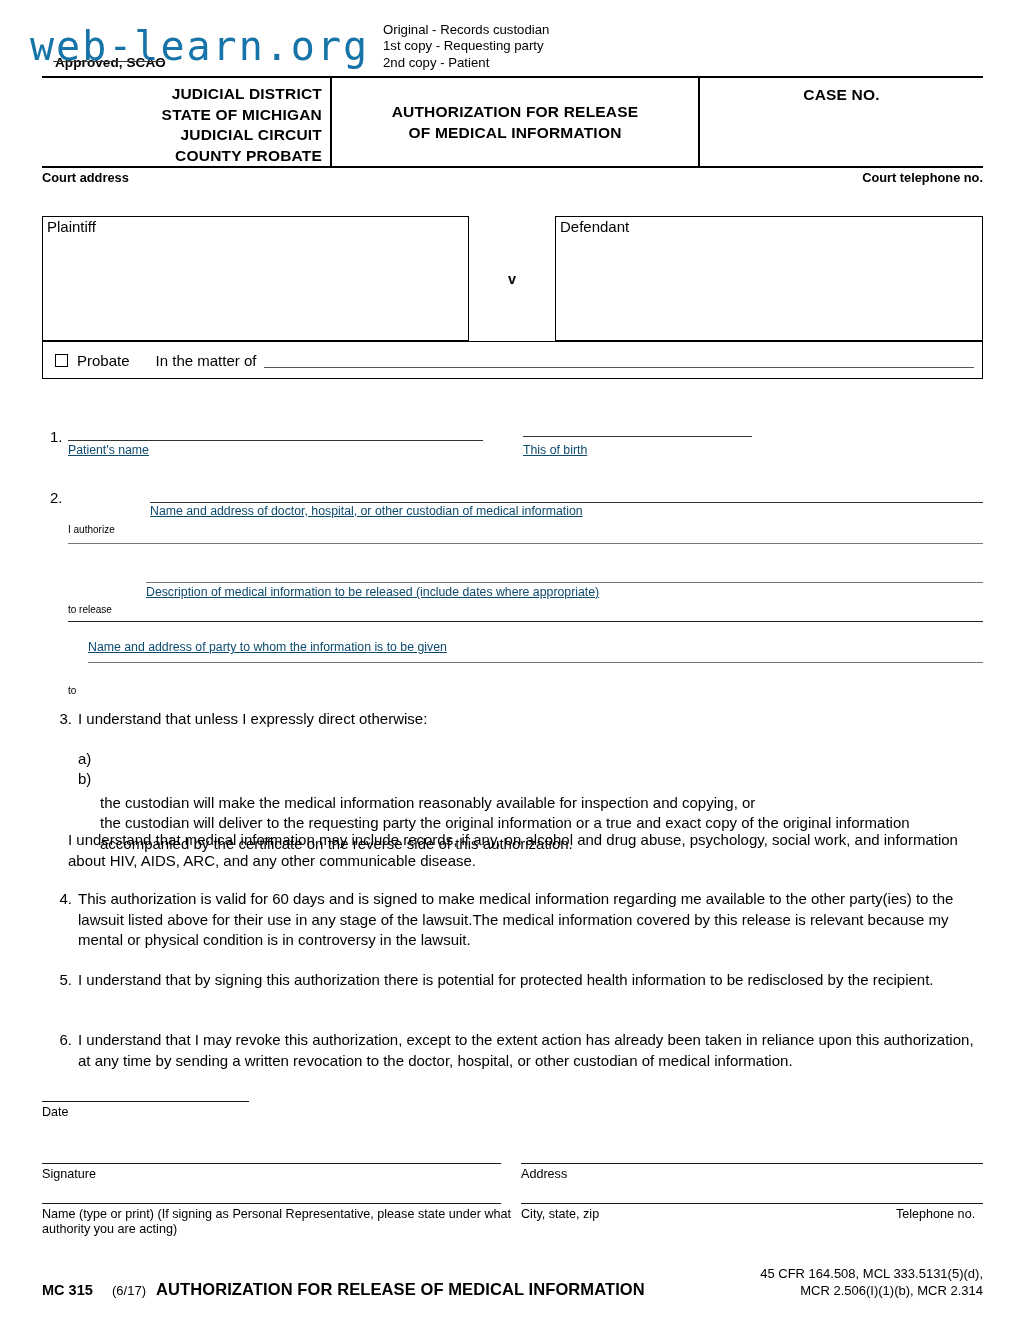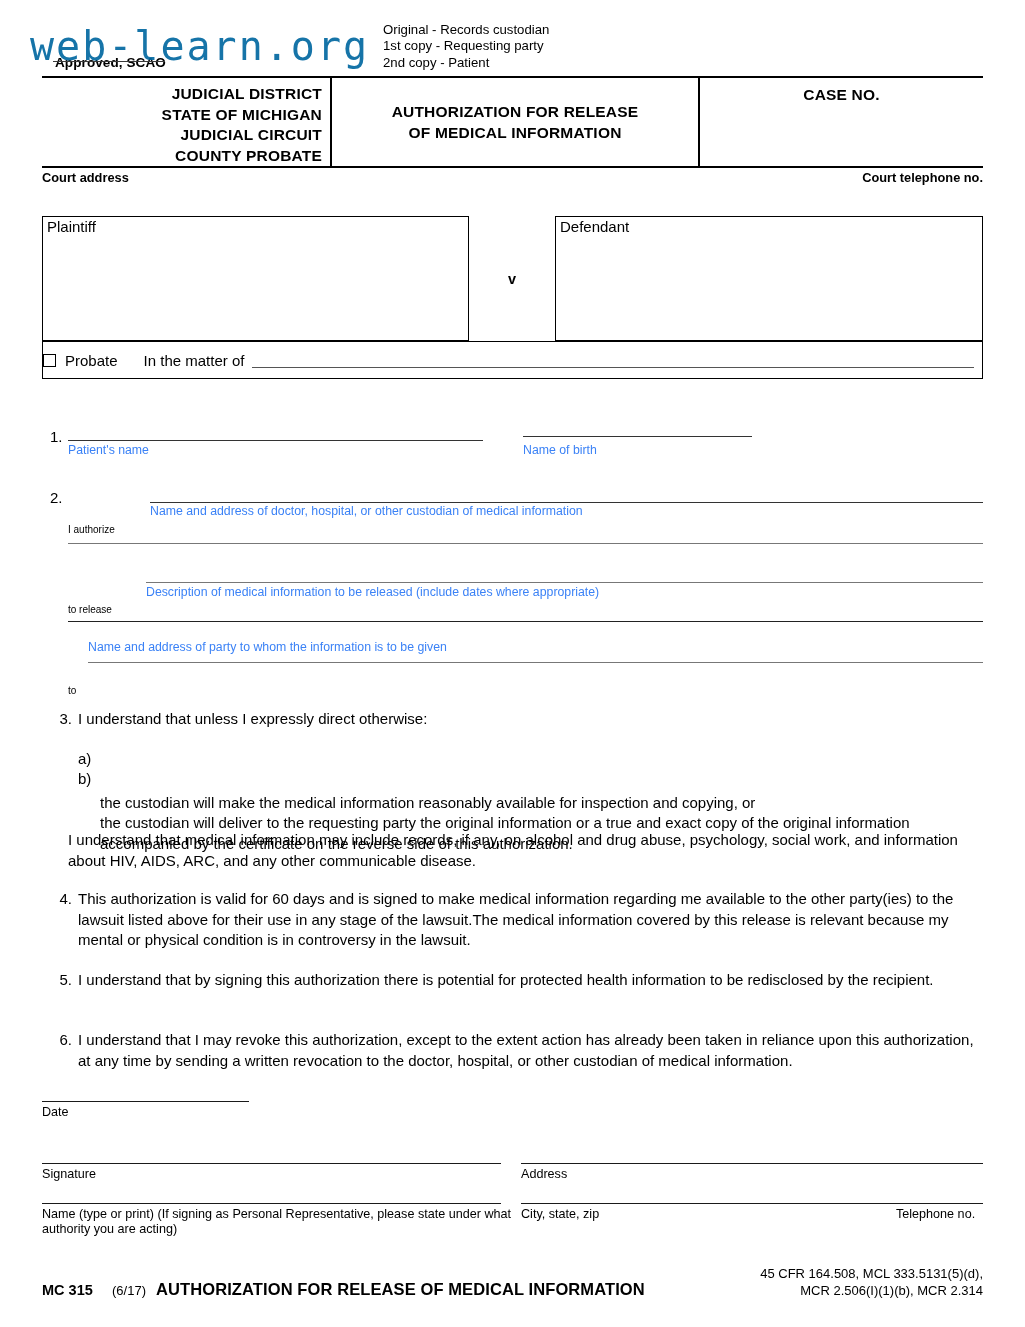--- a/index.html
+++ b/index.html
@@ -192,20 +192,21 @@
     left: 0;
     top: 125px;
     width: 941px;
     height: 38px;
     border-left: 1.3px solid #000;
     border-right: 1.3px solid #000;
     border-top: 1.3px solid #000;
     box-sizing: border-box;
     display: flex;
     align-items: center;
+    padding-left: 12px;
   }
   .chk {
     width: 13px; height: 13px;
     border: 1.3px solid #000;
     box-sizing: border-box;
     display: inline-block;
     margin-right: 9px;
     background: #fff;
   }
   .probate-row .lbl1 { font-size: 15px; margin-right: 26px; }
@@ -235,21 +236,22 @@
     border-bottom: 1.4px solid #333;
     height: 0;
   }
   .rule.thin { border-bottom: 1.1px solid #777; }
   .rule.thick { border-bottom: 1.7px solid #222; }
   .caption {
     position: absolute;
     font-size: 12.3px;
     line-height: 14px;
     white-space: nowrap;
-    color: #3b82f6;
+    color: #0c4a6e;
+    text-decoration: underline;
   }
 
   
   .para {
     position: absolute;
     font-size: 15px;
     line-height: 20.5px;
   }
   .para .n {
     position: absolute;
@@ -368,21 +370,21 @@
       <span class="lbl1">Probate</span>
       <span class="lbl2">In the matter of</span>
       <span class="fill"></span>
     </div>
   </div>
 
   <div class="num" style="left:50px; top:428px;">1.</div>
   <div class="rule" style="left:68px; top:440px; width:415px;"></div>
   <div class="caption" style="left:68px; top:443px;">Patient's name</div>
   <div class="rule" style="left:523px; top:436px; width:229px;"></div>
-  <div class="caption" style="left:523px; top:443px;">Name of birth</div>
+  <div class="caption" style="left:523px; top:443px;">This of birth</div>
 
   <div class="num" style="left:50px; top:489px;">2.</div>
   <div class="inline-txt" style="left:68px; top:489px;">I authorize</div>
   <div class="rule" style="left:150px; top:502px; width:833px;"></div>
   <div class="caption" style="left:150px; top:504px;">Name and address of doctor, hospital, or other custodian of medical information</div>
   <div class="rule thin" style="left:68px; top:543px; width:915px;"></div>
 
   <div class="inline-txt" style="left:68px; top:569px;">to release</div>
   <div class="rule thin" style="left:146px; top:582px; width:837px;"></div>
   <div class="caption" style="left:146px; top:585px;">Description of medical information to be released (include dates where appropriate)</div>

